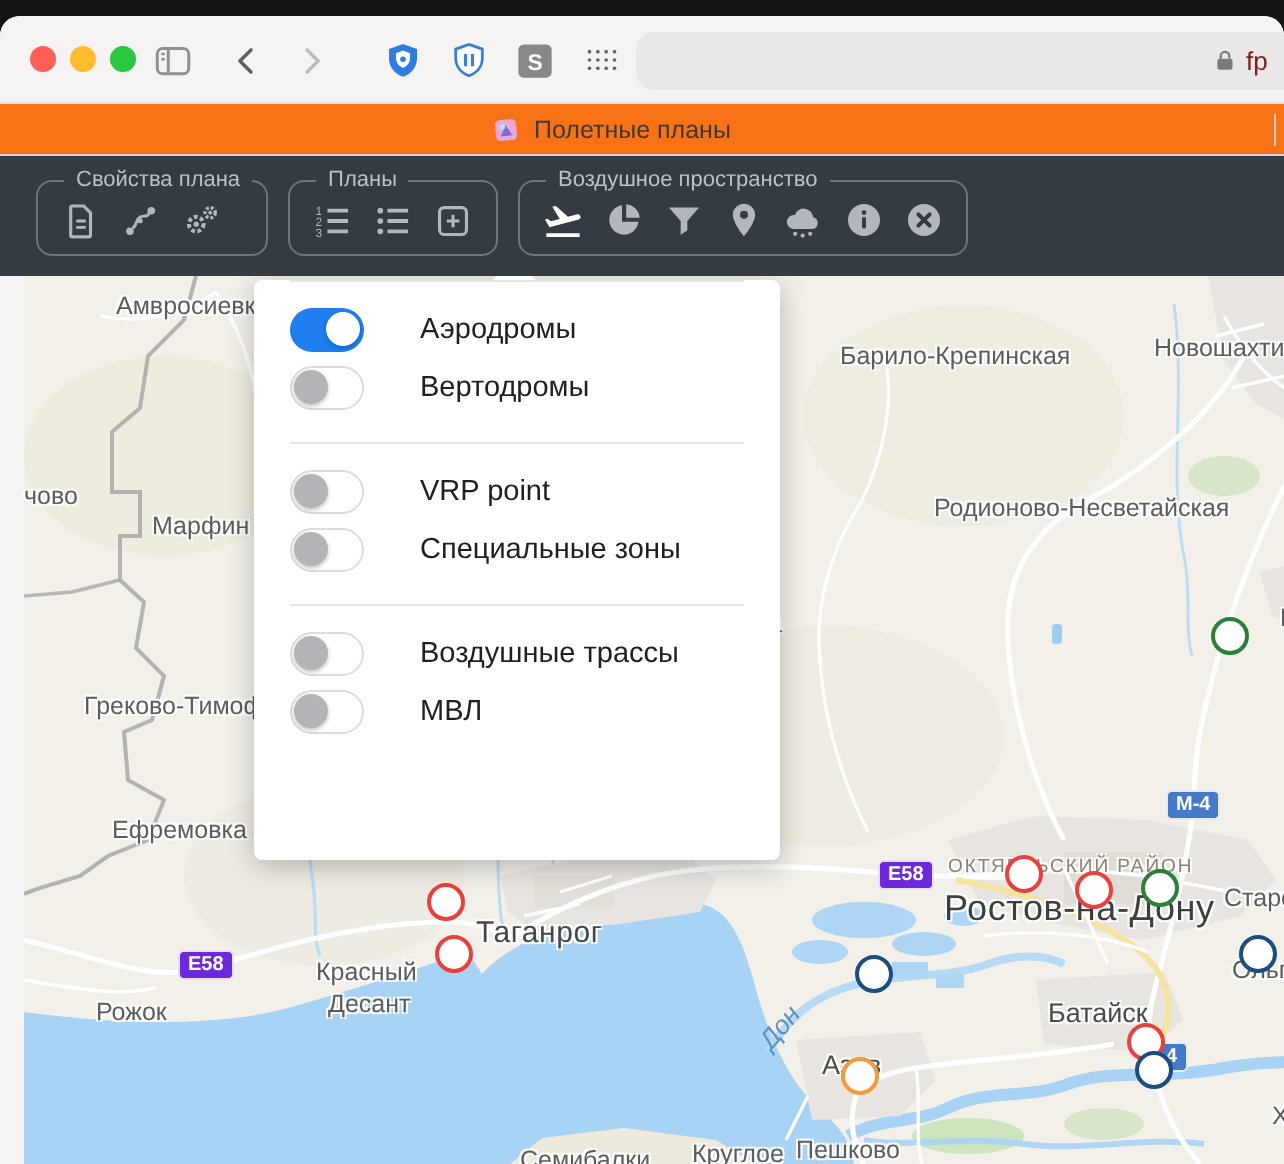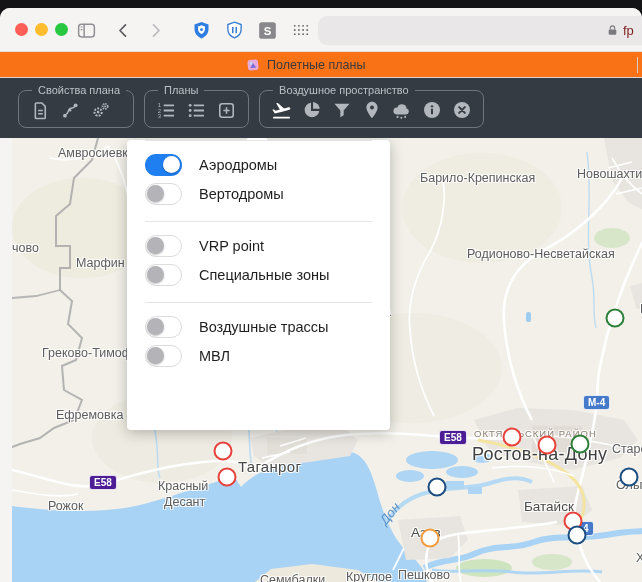--- a/index.html
+++ b/index.html
@@ -33,34 +33,34 @@
   .map{position:absolute;left:12px;top:130px;width:528px;height:444px;z-index:1;}
   .map-svg{position:absolute;left:0;top:0;}
   .map-label{position:absolute;white-space:nowrap;color:#5c5c5c;font-size:12.5px;z-index:2;
     text-shadow:-1px -1px 0 rgba(255,255,255,.9),1px -1px 0 rgba(255,255,255,.9),-1px 1px 0 rgba(255,255,255,.9),1px 1px 0 rgba(255,255,255,.9);}
   .map-label.city{font-size:15px;color:#474747;font-weight:500;letter-spacing:.3px;}
   .map-label.city2{font-size:13.5px;color:#4a4a4a;font-weight:500;}
   .map-label.bigcity{font-size:18px;color:#3e3e3e;font-weight:500;letter-spacing:.3px;}
   .map-label.district{font-size:9.5px;color:#8d8272;letter-spacing:1px;font-weight:500;}
   .map-label.river{font-style:italic;color:#5b92c8;font-size:13px;transform:rotate(-50deg);text-shadow:none;}
   .badge{position:absolute;z-index:2;color:#fff;font-size:10px;font-weight:bold;padding:1px 4px;border-radius:3px;border:1px solid rgba(255,255,255,.85);line-height:11px;}
-  .badge.e{background:#4c1d95;}
+  .badge.e{background:#6d28d9;}
   .badge.m{background:#4679c8;}
   .marker{position:absolute;width:19px;height:19px;border-radius:50%;background:#fff;border:2.5px solid #e8413c;transform:translate(-50%,-50%);z-index:3;}
 
   
   .panel{position:absolute;left:115px;top:2px;width:263px;height:290px;background:#fff;border-radius:4px;z-index:10;
     box-shadow:0 3px 14px rgba(0,0,0,.25);}
   .panel-arrow{position:absolute;left:119px;top:-10px;width:0;height:0;border-left:11px solid transparent;border-right:11px solid transparent;border-bottom:10px solid #fff;}
   .panel-header{display:flex;align-items:flex-start;justify-content:space-between;padding:14px 14px 9px 18px;}
   .panel-title{font-size:19px;color:#9aa0a6;}
   .panel-close{font-size:23px;line-height:18px;font-weight:bold;color:#3c4043;cursor:default;}
   .panel-divider{height:1px;background:#e5e5e5;margin:0 18px 0 18px;}
   .panel-group{padding:12px 18px 10px 18px;}
-  .toggle-row{display:flex;align-items:center;gap:17px;height:24px;margin-bottom:5px;}
+  .toggle-row{display:flex;align-items:center;gap:28px;height:24px;margin-bottom:5px;}
   .toggle{width:37px;height:22px;border-radius:11px;background:#fff;border:1.5px solid #dcdcdc;position:relative;flex:0 0 auto;}
   .toggle .knob{position:absolute;top:1.3px;left:1.3px;width:17px;height:17px;border-radius:50%;background:#b4b4b8;box-shadow:0 1px 2px rgba(0,0,0,.25);}
   .toggle.on{border-color:transparent;}
   .toggle.on .knob{left:auto;right:1.3px;background:#fff;}
   .toggle-label{font-size:14.5px;color:#1f1f1f;}
 </style>
 </head>
 <body>
 
 <div id="window">

